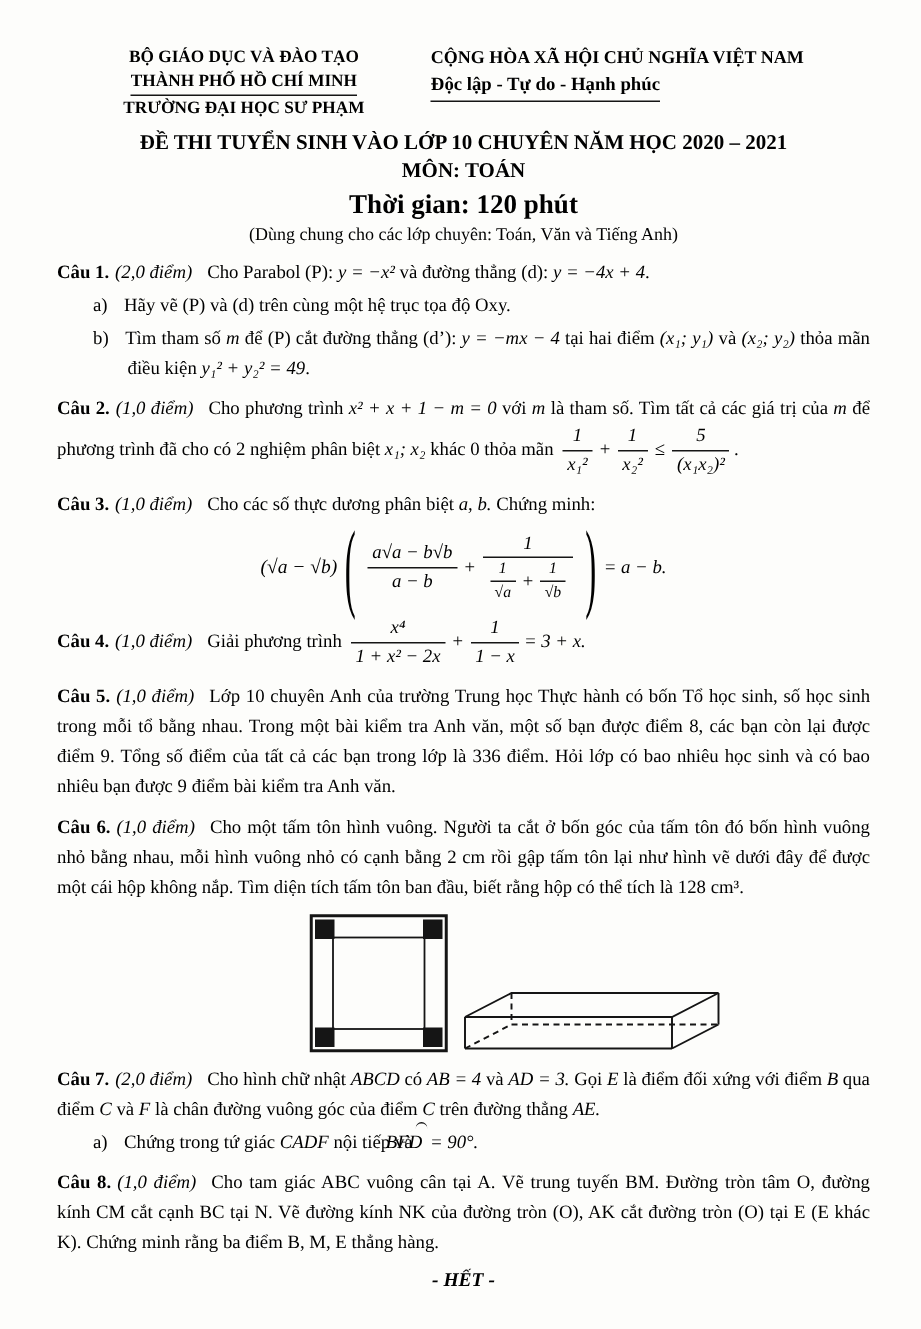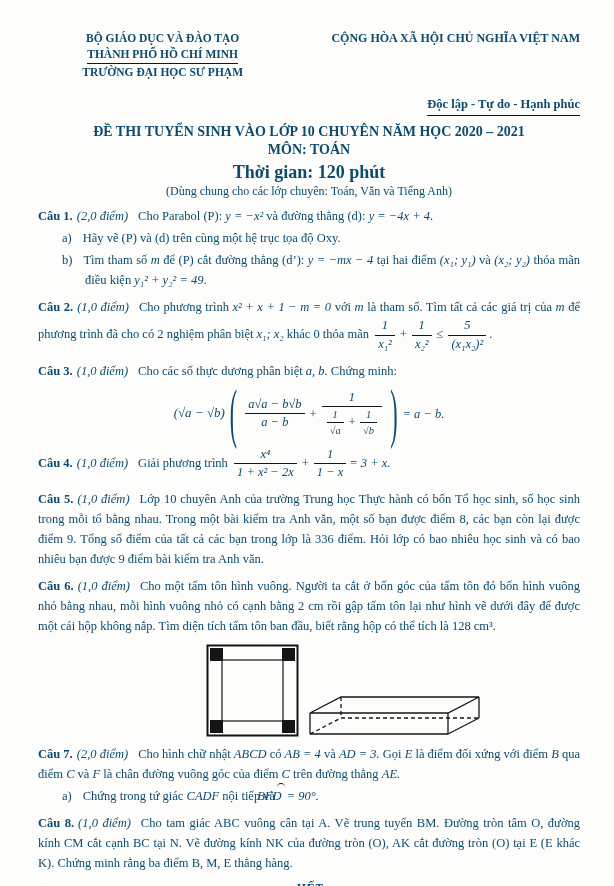--- a/index.html
+++ b/index.html
@@ -1,34 +1,34 @@
 <!DOCTYPE html>
 <html><head>
 <meta charset="utf-8">
 <style>
   html,body{margin:0;padding:0;background:#e8e8e8;}
   .page{
     position:relative;
     width:614px;height:886px;
     margin:0 auto;
     background:#fdfdfb;
-    color:#0c4a6e;
+    color:#000000;
     font-family:"Liberation Serif","DejaVu Serif",serif;
     font-size:12.5px;
     line-height:1.6;
     box-sizing:border-box;
     padding:30px 34px 0 38px;
     overflow:hidden;
   }
   
   .hdr{display:flex;justify-content:space-between;align-items:flex-start;}
   .hdr-left{width:252px;text-align:center;font-weight:bold;font-size:11.5px;line-height:1.4;}
-  .hdr-right{width:296px;text-align:right;font-weight:bold;font-size:12px;line-height:1.45;}
+  .hdr-right{width:296px;text-align:left;font-weight:bold;font-size:12px;line-height:1.45;}
   .u{display:inline-block;border-bottom:1.4px solid #151515;padding-bottom:1px;}
-  .hdr-right .motto{font-size:12.5px;margin-top:48px;}
+  .hdr-right .motto{font-size:12.5px;}
   
   .title{text-align:center;margin-top:7px;}
   .title .t1{font-weight:bold;font-size:14px;line-height:1.35;}
   .title .t2{font-weight:bold;font-size:14px;line-height:1.3;}
   .title .t3{font-weight:bold;font-size:18px;line-height:1.35;}
   .title .t4{font-size:12px;line-height:1.3;}
   
   .q{margin-top:7px;text-align:justify;}
   .lbl{font-weight:bold;margin-right:4px;}
   .pts{font-style:italic;margin-right:10px;}

